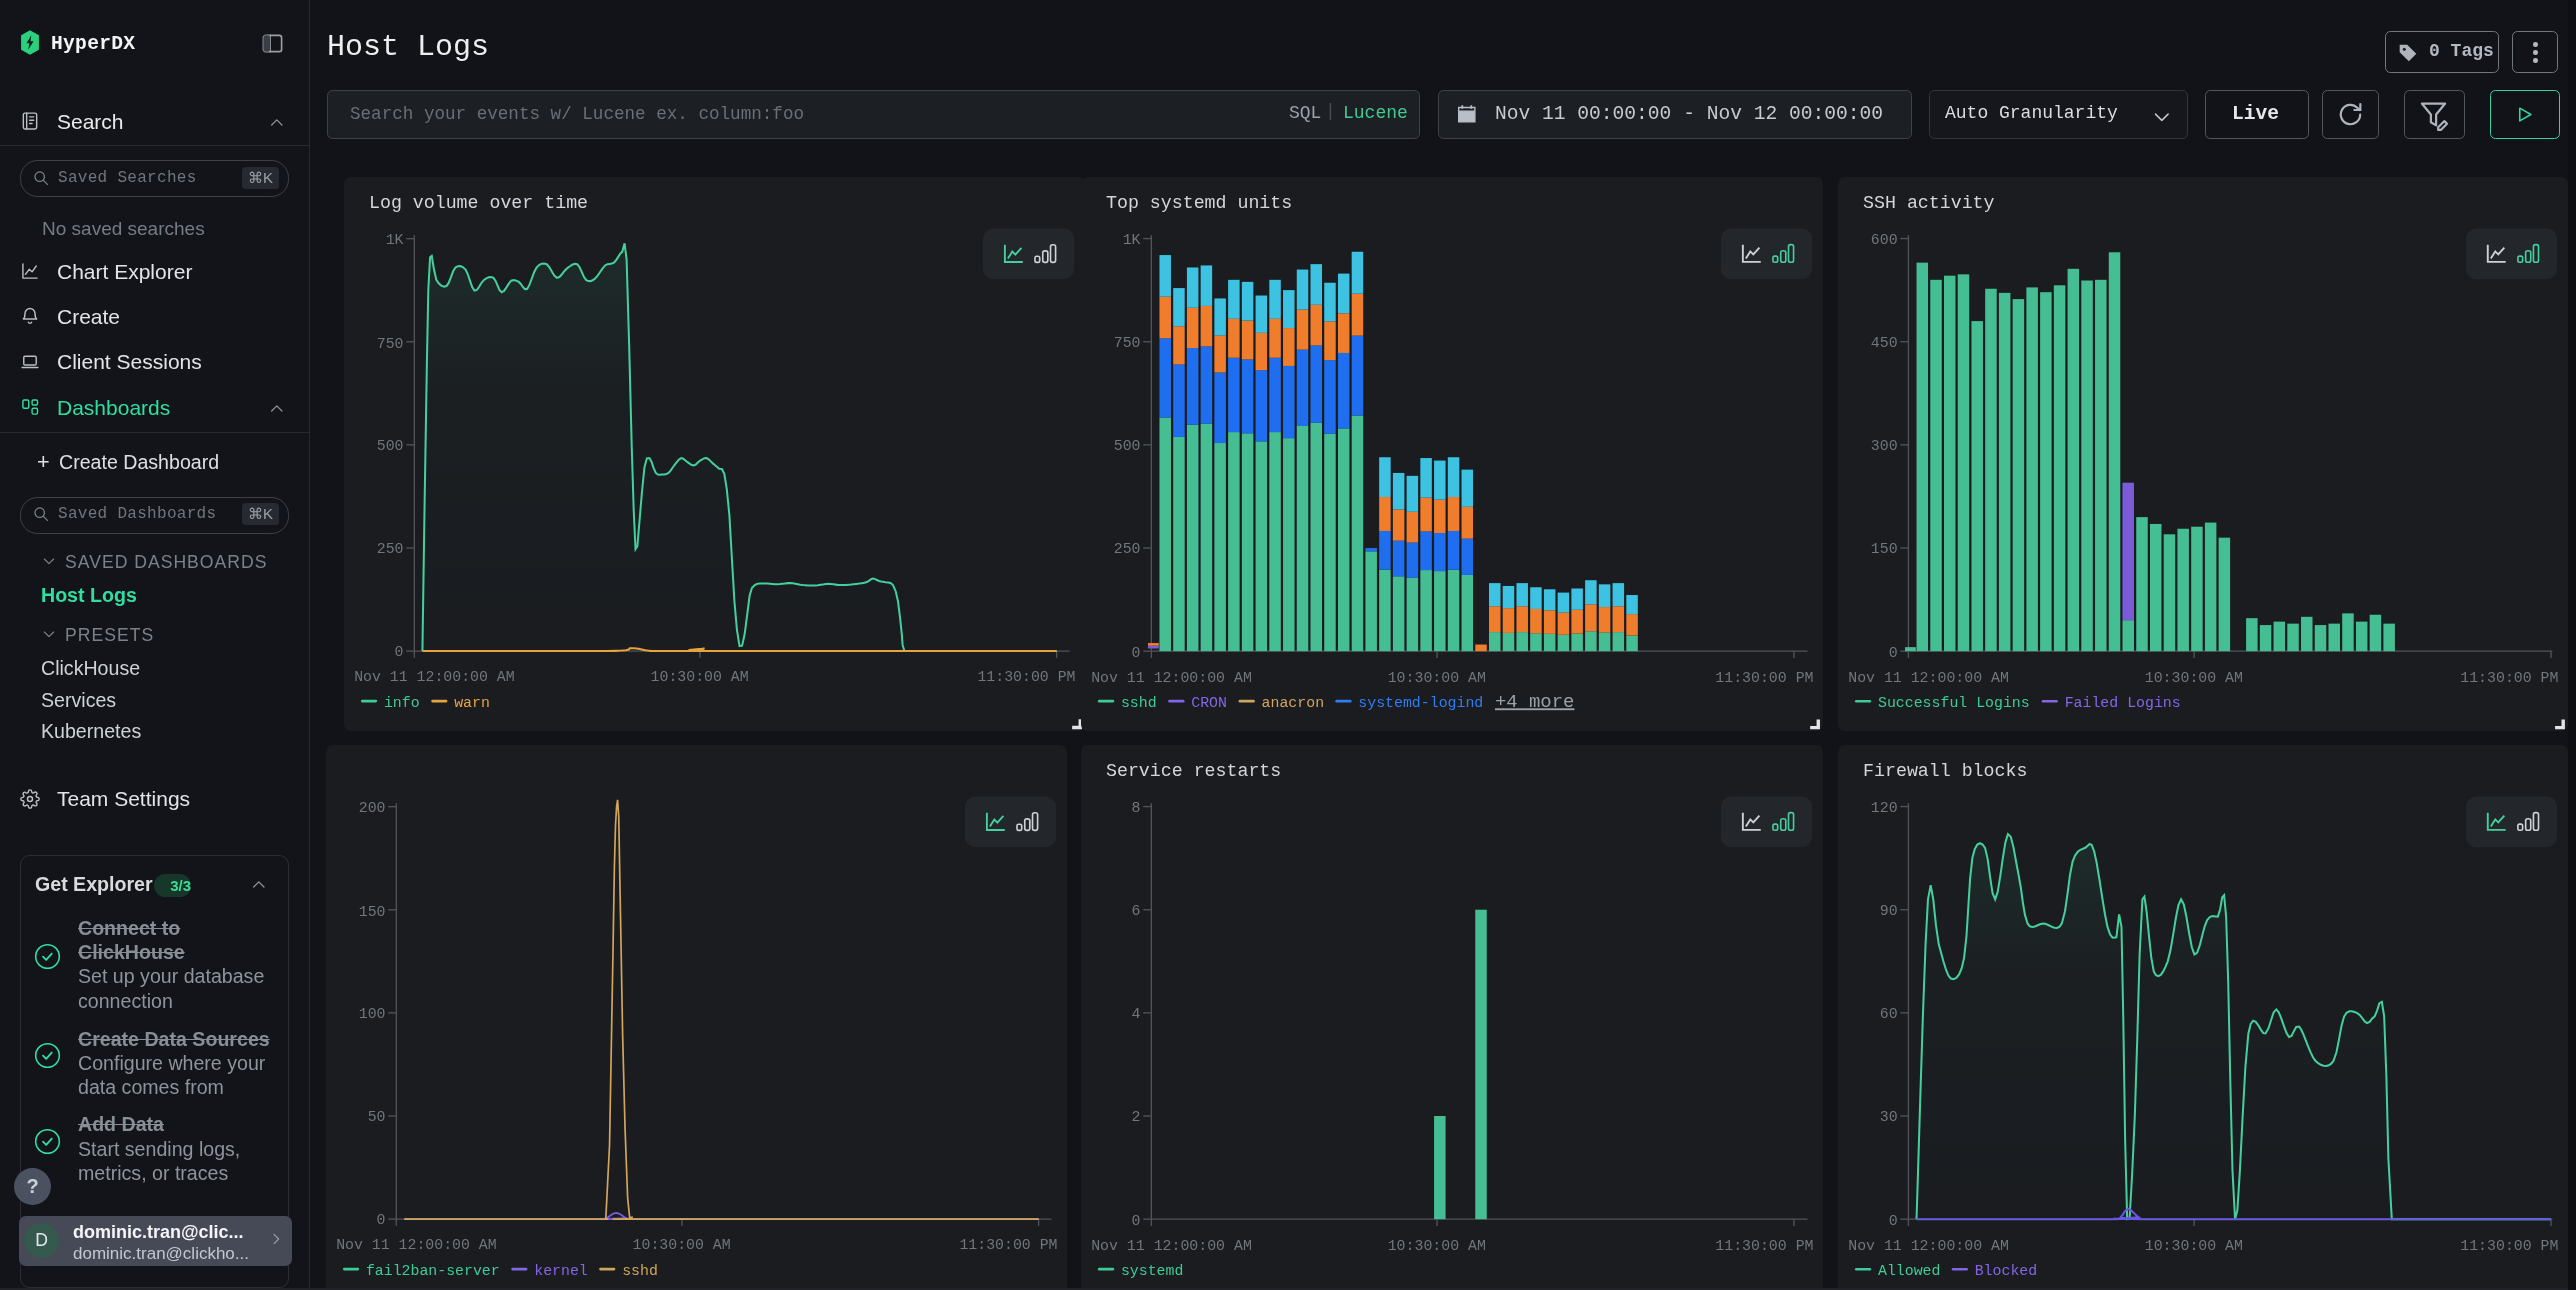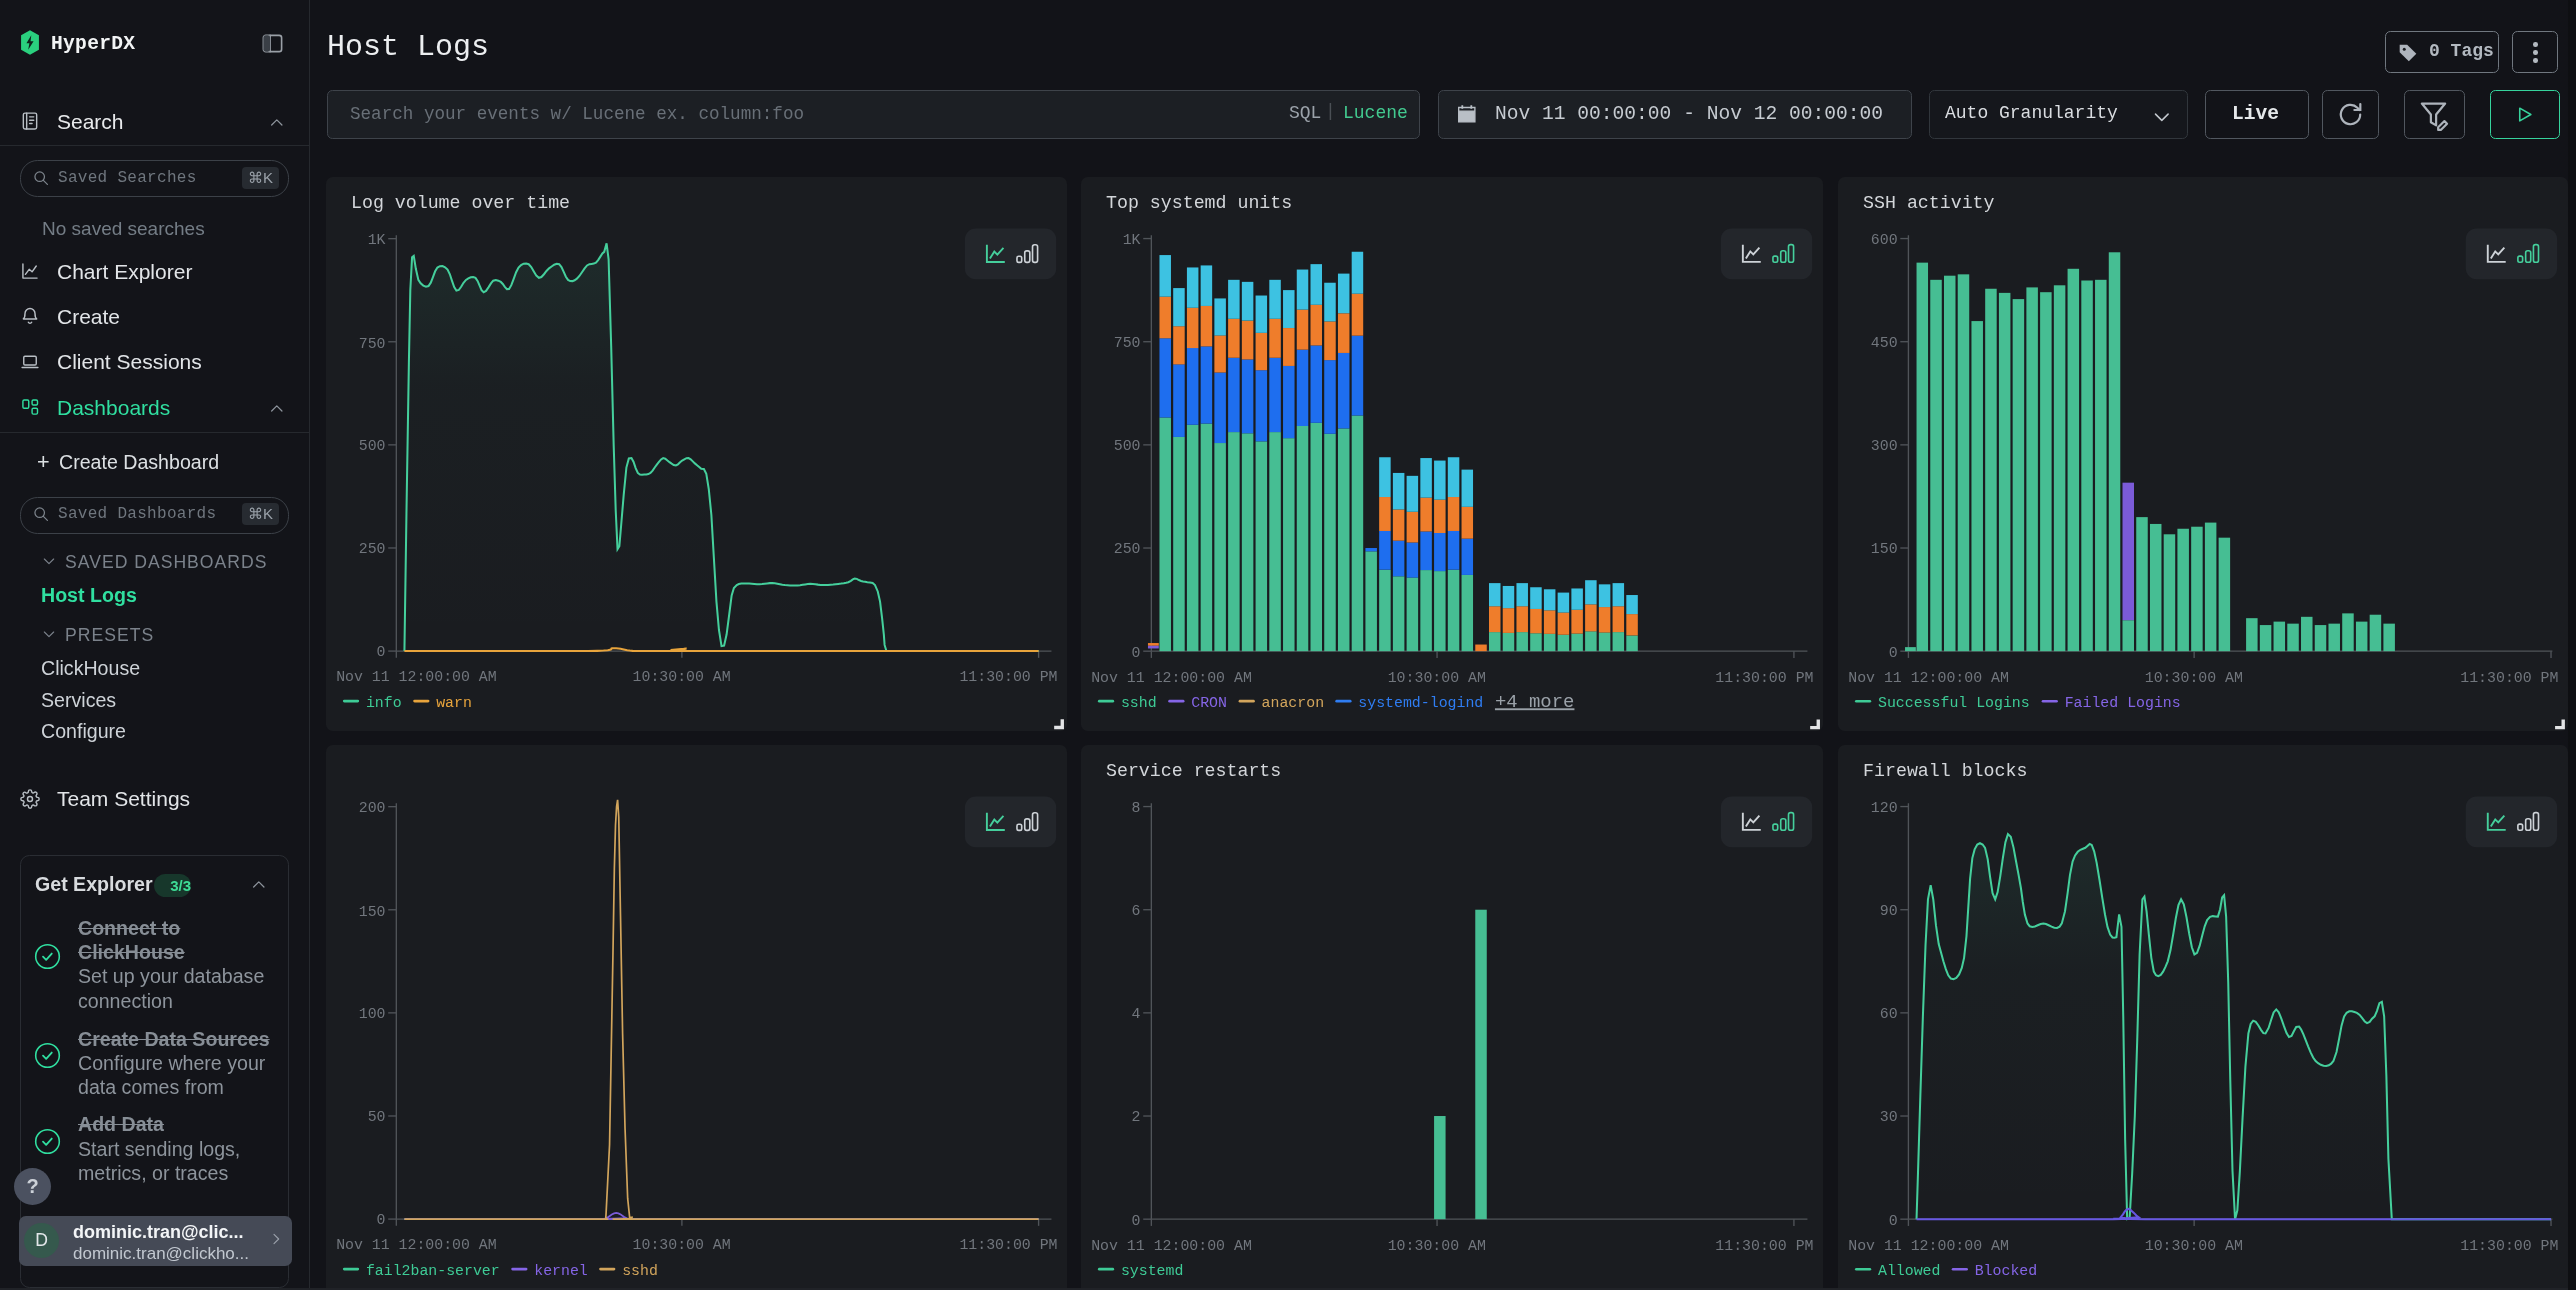--- a/index.html
+++ b/index.html
@@ -80,21 +80,21 @@
         <path d="M5 9l7 7 7-7"></path>
       </svg>
       <div class="t" style="left:65px;top:552px;font-size:17.6px;color:#7b828b;letter-spacing:1px">SAVED DASHBOARDS</div>
       <div class="t" style="left:41px;top:584px;font-size:19.6px;font-weight:700;color:#30dfa0">Host Logs</div>
       <svg class="ic" style="left:41px;top:626px" width="16" height="16" viewBox="0 0 24 24" fill="none" stroke="#7b828b" stroke-width="1.7" stroke-linecap="round" stroke-linejoin="round">
         <path d="M5 9l7 7 7-7"></path>
       </svg>
       <div class="t" style="left:65px;top:625px;font-size:17.6px;color:#7b828b;letter-spacing:1px">PRESETS</div>
       <div class="t" style="left:41px;top:657px;font-size:19.6px;color:#ced3d8">ClickHouse</div>
       <div class="t" style="left:41px;top:689px;font-size:19.6px;color:#ced3d8">Services</div>
-      <div class="t" style="left:41px;top:720px;font-size:19.6px;color:#ced3d8">Configure</div>
+      <div class="t" style="left:41px;top:720px;font-size:19.6px;color:#ced3d8">Kubernetes</div>
       <svg class="ic" style="left:20px;top:789px" width="20" height="20" viewBox="0 0 24 24" fill="none" stroke="#b9bfc5" stroke-width="1.7" stroke-linecap="round" stroke-linejoin="round">
         <circle cx="12" cy="12" r="3"></circle>
         <path d="M19.4 15a1.65 1.65 0 0 0 .33 1.82l.06.06a2 2 0 1 1-2.83 2.83l-.06-.06a1.65 1.65 0 0 0-1.82-.33 1.65 1.65 0 0 0-1 1.51V21a2 2 0 1 1-4 0v-.09a1.65 1.65 0 0 0-1-1.51 1.65 1.65 0 0 0-1.82.33l-.06.06a2 2 0 1 1-2.83-2.83l.06-.06a1.65 1.65 0 0 0 .33-1.82 1.65 1.65 0 0 0-1.51-1H3a2 2 0 1 1 0-4h.09a1.65 1.65 0 0 0 1.51-1 1.65 1.65 0 0 0-.33-1.82l-.06-.06a2 2 0 1 1 2.83-2.83l.06.06a1.65 1.65 0 0 0 1.82.33h.09a1.65 1.65 0 0 0 1-1.51V3a2 2 0 1 1 4 0v.09a1.65 1.65 0 0 0 1 1.51h.09a1.65 1.65 0 0 0 1.82-.33l.06-.06a2 2 0 1 1 2.83 2.83l-.06.06a1.65 1.65 0 0 0-.33 1.82v.09a1.65 1.65 0 0 0 1.51 1H21a2 2 0 1 1 0 4h-.09a1.65 1.65 0 0 0-1.51 1z"></path>
       </svg>
       <div class="t" style="left:57px;top:787px;font-size:21px;color:#e2e5e8">Team Settings</div>
       <div style="position:absolute;left:20px;top:855px;width:267px;height:431px;border:1.4px solid #2a2d33;border-radius:9.5px"></div>
       <div class="t" style="left:35px;top:873px;font-size:19.6px;font-weight:700;color:#d8dbde">Get Explorer</div>
       <div style="position:absolute;left:154px;top:874px;width:37px;height:23px;background:#17372b;border-radius:11.5px;text-align:right;font:700 15px 'Liberation Sans',sans-serif;color:#3edc96;line-height:23px">3/3</div>
       <svg class="ic" style="left:250px;top:876px" width="17.6" height="17.6" viewBox="0 0 24 24" fill="none" stroke="#8e959d" stroke-width="1.7" stroke-linecap="round" stroke-linejoin="round">
         <path d="M5 15l7-7 7 7"></path>
@@ -167,21 +167,21 @@
     </svg>
     <div class="btn" style="left:2404px;top:90px;width:61px;height:49px;border-color:#51575f"></div>
     <svg class="ic" style="left:2416px;top:97px" width="35" height="35" viewBox="0 0 24 24" fill="none" stroke="#aeb4bc" stroke-width="1.5" stroke-linejoin="round">
       <path d="M4 4.5h16l-6.2 7.5v7.5l-3.6-2.2v-5.3z"></path>
       <path d="M15.2 20.8l4.3-4.3 1.8 1.8-4.3 4.3h-1.8z"></path>
     </svg>
     <div class="btn" style="left:2490px;top:90px;width:70px;height:49px;border-color:#36d39c"></div>
     <svg class="ic" style="left:2515px;top:105px" width="19" height="19" viewBox="0 0 24 24" fill="none" stroke="#36d39c" stroke-width="2" stroke-linejoin="round">
       <path d="M6 4l14 8-14 8z"></path>
     </svg>
-    <div class="panel" style="left:326px;top:177px;width:741px;height:554px"><svg width="741" height="554" viewBox="0 0 1096 819">
+    <div class="panel" style="left:344px;top:177px;width:741px;height:554px"><svg width="741" height="554" viewBox="0 0 1096 819">
         <defs>
           <linearGradient id="gfill" x1="0" y1="0" x2="0" y2="1">
             <stop offset="0" stop-color="#46be93" stop-opacity="0.10"></stop>
             <stop offset="0.35" stop-color="#46be93" stop-opacity="0.02"></stop>
             <stop offset="1" stop-color="#46be93" stop-opacity="0"></stop>
           </linearGradient>
         </defs>
         <text x="37" y="46" class="ptitle">Log volume over time</text>
         <rect x="945" y="76" width="135" height="75" rx="16" fill="#23262b"></rect>
         <g transform="translate(976,99)" stroke="#45cf9c" stroke-width="2.8" fill="none">

